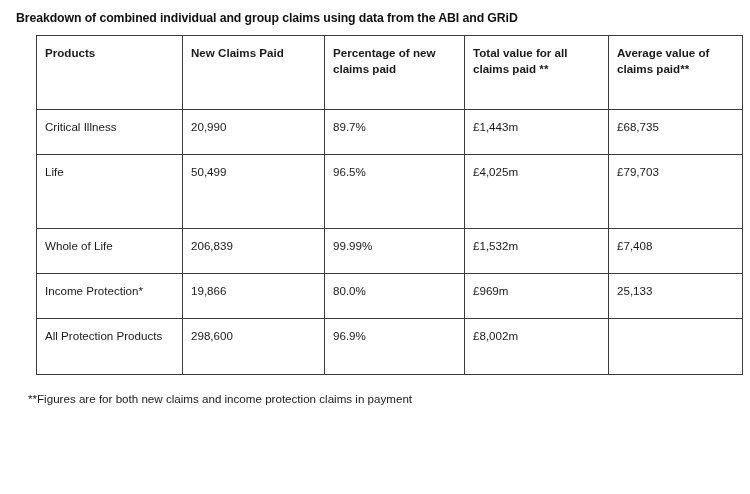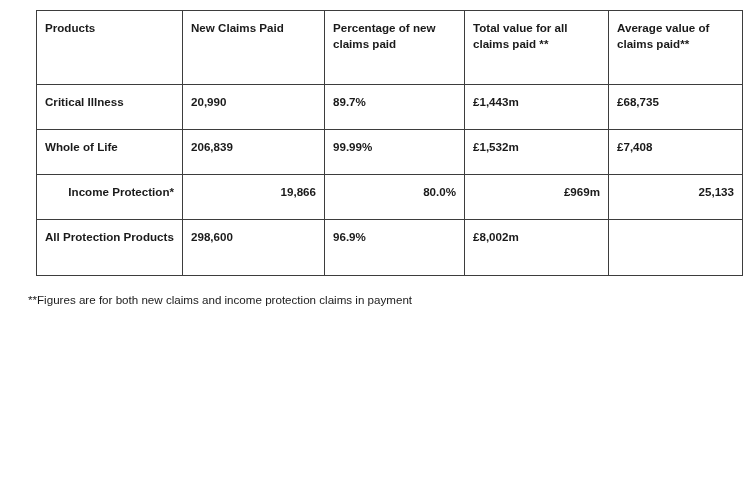--- a/index.html
+++ b/index.html
@@ -36,57 +36,58 @@
     margin-left: 22px;
   }
   table.claims-table td,
   table.claims-table th {
     border: 1px solid #3d3d3d;
     vertical-align: top;
     padding: 9px 8px 8px 8px;
     font-size: 11.6px;
     line-height: 16px;
     text-align: left;
-    font-weight: bold;
+    font-weight: normal;
   }
   table.claims-table th {
     font-weight: bold;
   }
   .col-product { width: 146px; }
   .col-b { width: 142px; }
   .col-c { width: 140px; }
   .col-d { width: 144px; }
   .col-e { width: 134px; }
 
   tr.row-head td, tr.row-head th { height: 56px; }
   .rowlabel {
     font-weight: bold;
   }
   tr.r-critical td { height: 27px; }
   tr.r-life td { height: 56px; }
   tr.r-tpd td { height: 56px; }
   tr.r-wol td { height: 27px; }
-  tr.r-ip td { height: 27px; text-align: right; }
+  tr.r-ip td { height: 27px; }
   tr.r-all td { height: 38px; }
 
   .footnotes {
     margin: 12px 0 0 14px;
     font-size: 11.6px;
     line-height: 24px;
     color: #1a1a1a;
   }
   .footnote {
     white-space: nowrap;
   }
 </style>
 </head>
 <body>
 
 <div class="page">
 
+  <div class="doc-title">Breakdown of combined individual and group claims using data from the ABI and GRiD</div>
 
   <table class="claims-table">
     <colgroup>
       <col class="col-product">
       <col class="col-b">
       <col class="col-c">
       <col class="col-d">
       <col class="col-e">
     </colgroup>
     <thead>
@@ -98,20 +99,27 @@
         <th>Average value of claims paid**</th>
       </tr>
     </thead>
     <tbody>
       <tr class="r-critical">
         <td class="rowlabel">Critical Illness</td>
         <td>20,990</td>
         <td>89.7%</td>
         <td>£1,443m</td>
         <td>£68,735</td>
+      </tr>
+      <tr class="r-life">
+        <td class="rowlabel">Life</td>
+        <td>50,499</td>
+        <td>96.5%</td>
+        <td>£4,025m</td>
+        <td>£79,703</td>
       </tr>
       <tr class="r-wol">
         <td class="rowlabel">Whole of Life</td>
         <td>206,839</td>
         <td>99.99%</td>
         <td>£1,532m</td>
         <td>£7,408</td>
       </tr>
       <tr class="r-ip">
         <td class="rowlabel">Income Protection*</td>

